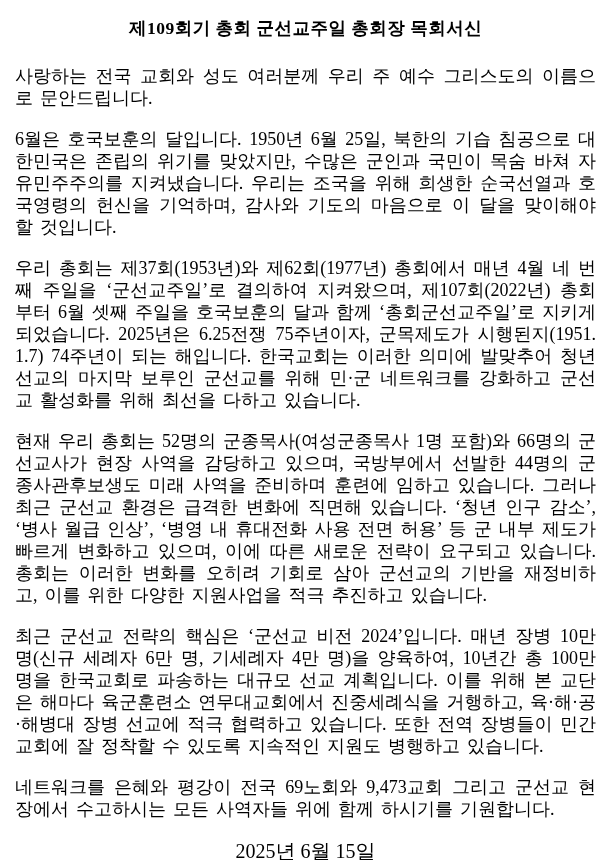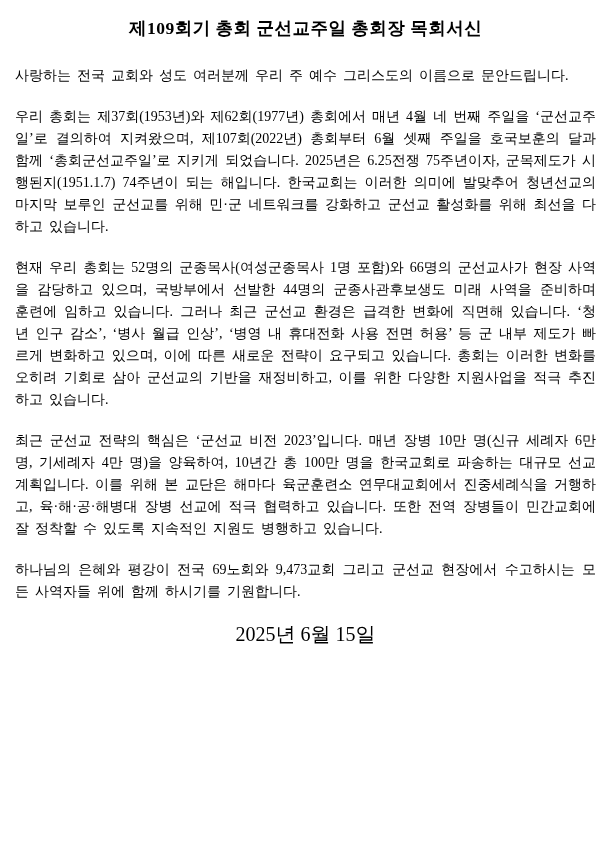--- a/index.html
+++ b/index.html
@@ -22,21 +22,21 @@
   .doc-title {
     margin-top: 8px;
     margin-bottom: 25px;
     text-align: center;
     font-size: 17.5px;
     font-weight: 700;
     letter-spacing: 0.5px;
     line-height: 1.3;
   }
   .para {
-    font-size: 14px;
+    font-size: 18px;
     line-height: 22px;
     text-align: justify;
     word-break: break-all;
     word-spacing: 2.5px;
     margin-bottom: 19px;
   }
   .closing {
     margin-top: 20px;
     text-align: center;
   }
@@ -48,28 +48,29 @@
 </style>
 </head>
 <body>
 
 <div class="page">
 
   <h1 class="doc-title">제109회기 총회 군선교주일 총회장 목회서신</h1>
 
   <p class="para">사랑하는 전국 교회와 성도 여러분께 우리 주 예수 그리스도의 이름으로 문안드립니다.</p>
 
+  <p class="para">6월은 호국보훈의 달입니다.  1950년 6월 25일, 북한의 기습 침공으로 대한민국은 존립의 위기를 맞았지만, 수많은 군인과 국민이 목숨 바쳐 자유민주주의를 지켜냈습니다. 우리는 조국을 위해 희생한 순국선열과 호국영령의 헌신을 기억하며, 감사와 기도의 마음으로 이 달을 맞이해야 할 것입니다.</p>
 
   <p class="para">우리 총회는 제37회(1953년)와 제62회(1977년) 총회에서 매년 4월 네 번째 주일을 ‘군선교주일’로 결의하여 지켜왔으며, 제107회(2022년) 총회부터 6월 셋째 주일을 호국보훈의 달과 함께 ‘총회군선교주일’로 지키게 되었습니다. 2025년은 6.25전쟁 75주년이자, 군목제도가 시행된지(1951.1.7) 74주년이 되는 해입니다. 한국교회는 이러한 의미에 발맞추어 청년선교의 마지막 보루인 군선교를 위해 민·군 네트워크를 강화하고 군선교 활성화를 위해 최선을 다하고 있습니다.</p>
 
   <p class="para">현재 우리 총회는 52명의 군종목사(여성군종목사 1명 포함)와 66명의 군선교사가 현장 사역을 감당하고 있으며, 국방부에서 선발한 44명의 군종사관후보생도 미래 사역을 준비하며 훈련에 임하고 있습니다. 그러나 최근 군선교 환경은 급격한 변화에 직면해 있습니다. ‘청년 인구 감소’, ‘병사 월급 인상’, ‘병영 내 휴대전화 사용 전면 허용’ 등 군 내부 제도가 빠르게 변화하고 있으며, 이에 따른 새로운 전략이 요구되고 있습니다. 총회는 이러한 변화를 오히려 기회로 삼아 군선교의 기반을 재정비하고, 이를 위한 다양한 지원사업을 적극 추진하고 있습니다.</p>
 
-  <p class="para">최근 군선교 전략의 핵심은 ‘군선교 비전 2023’입니다. 매년 장병 10만 명(신규 세례자 6만 명, 기세례자 4만 명)을 양육하여, 10년간 총 100만 명을 한국교회로 파송하는 대규모 선교 계획입니다. 이를 위해 본 교단은 해마다 육군훈련소 연무대교회에서 진중세례식을 거행하고, 육·해·공·해병대 장병 선교에 적극 협력하고 있습니다. 또한 전역 장병들이 민간교회에 잘 정착할 수 있도록 지속적인 지원도 병행하고 있습니다.</p>
+  <p class="para">최근 군선교 전략의 핵심은 ‘군선교 비전 2024’입니다. 매년 장병 10만 명(신규 세례자 6만 명, 기세례자 4만 명)을 양육하여, 10년간 총 100만 명을 한국교회로 파송하는 대규모 선교 계획입니다. 이를 위해 본 교단은 해마다 육군훈련소 연무대교회에서 진중세례식을 거행하고, 육·해·공·해병대 장병 선교에 적극 협력하고 있습니다. 또한 전역 장병들이 민간교회에 잘 정착할 수 있도록 지속적인 지원도 병행하고 있습니다.</p>
 
 
-  <p class="para">하나님의 은혜와 평강이 전국 69노회와 9,473교회 그리고 군선교 현장에서 수고하시는 모든 사역자들 위에 함께 하시기를 기원합니다.</p>
+  <p class="para">네트워크를 은혜와 평강이 전국 69노회와 9,473교회 그리고 군선교 현장에서 수고하시는 모든 사역자들 위에 함께 하시기를 기원합니다.</p>
 
   <div class="closing">
     <p class="date-line">2025년 6월 15일</p>
 
   </div>
 
 </div>
 
 </body></html>

